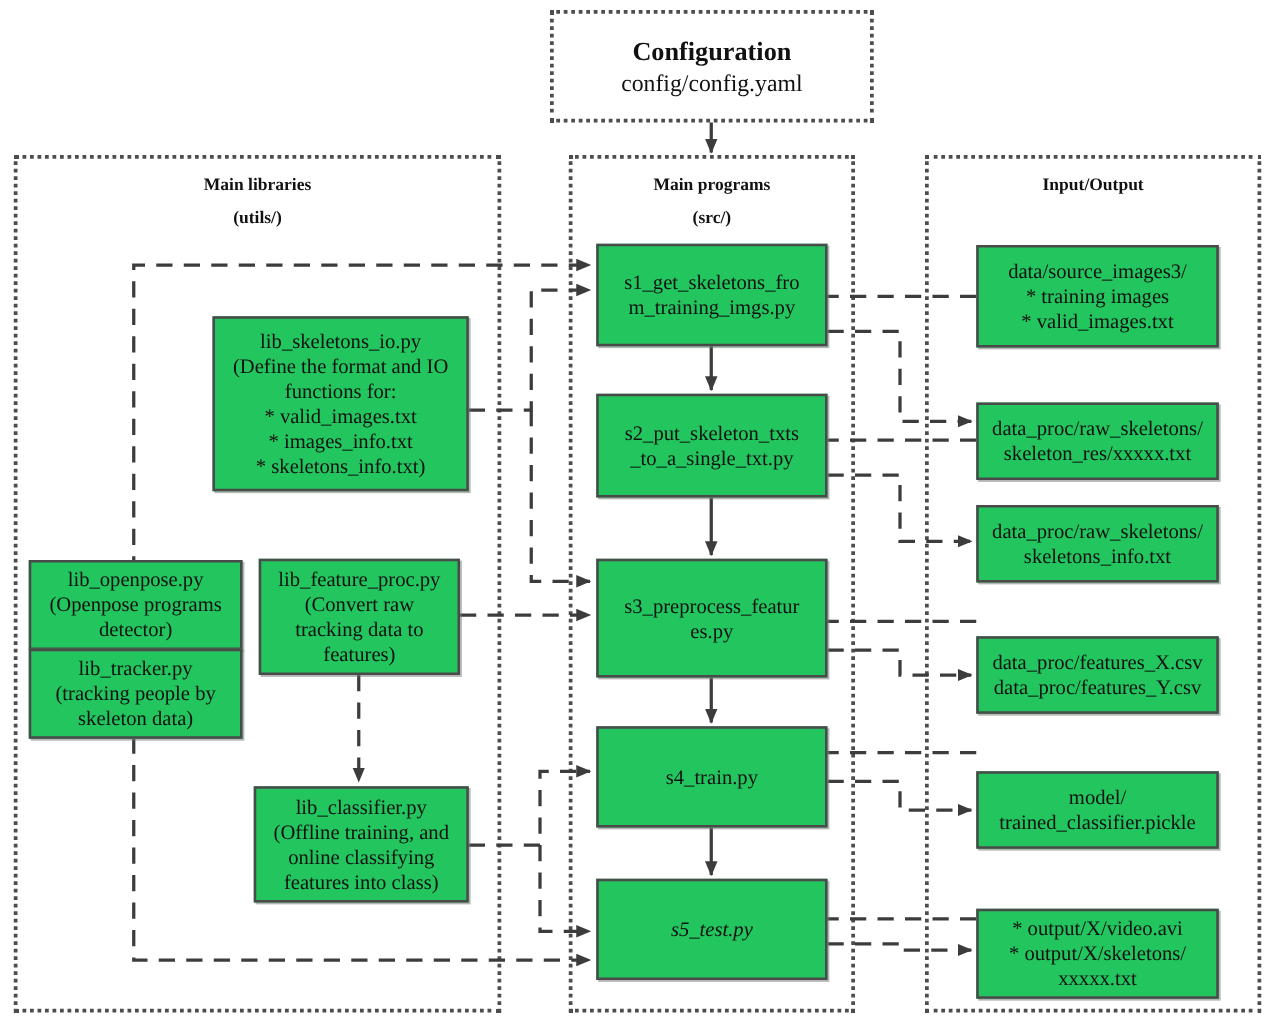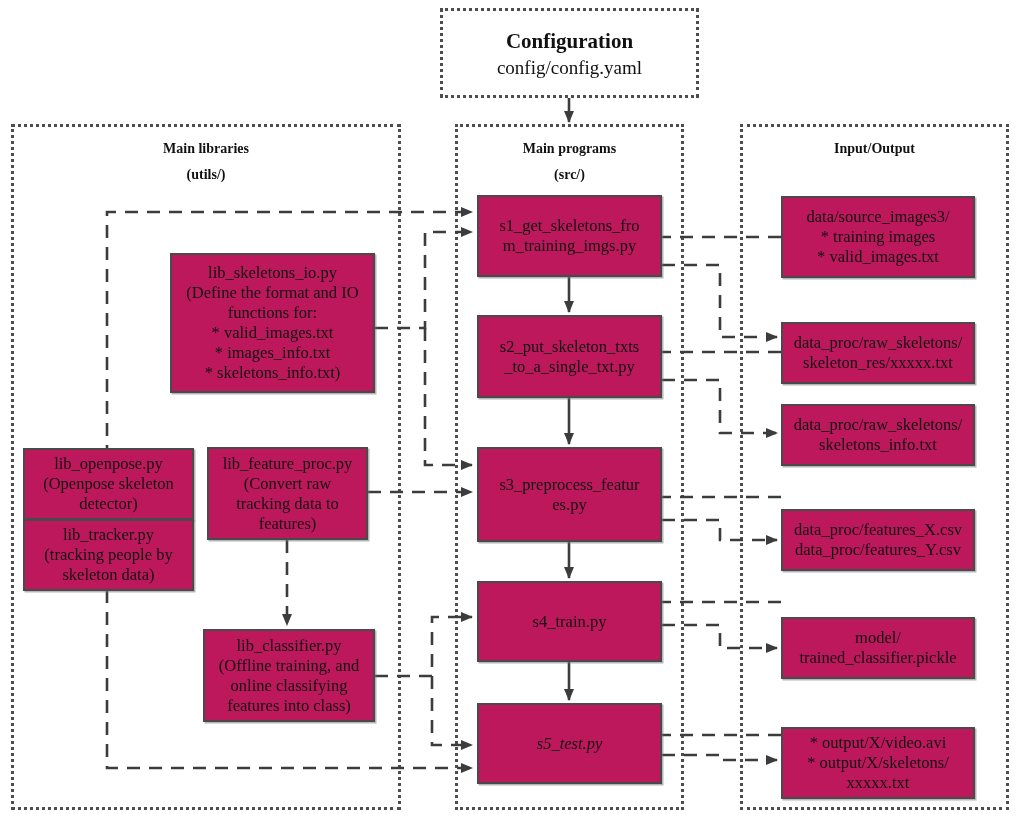--- a/index.html
+++ b/index.html
@@ -23,21 +23,21 @@
     font-weight:bold;
     font-size:14px;
     line-height:26px;
     color:#111;
     white-space:pre-line;
   }
   .node{
     position:absolute;
     box-sizing:border-box;
     border:2.5px solid #4a4a4a;
-    background:#be185d;
+    background:#22c55e;
     display:flex;
     align-items:center;
     justify-content:center;
     text-align:center;
     font-size:16.5px;
     line-height:20px;
     color:#111;
     white-space:pre-line;
     padding:2px 4px;
     box-shadow:1.5px 1.5px 0 rgba(120,120,120,.55);
@@ -138,21 +138,21 @@
   <div class="node" style="left:477px;top:703px;width:185px;height:81px;font-style:italic;">s5_test.py</div>
 
   <div class="node" style="left:170px;top:253px;width:205px;height:140px;">lib_skeletons_io.py
 (Define the format and IO
 functions for:
 * valid_images.txt
 * images_info.txt
 * skeletons_info.txt)</div>
 
   <div class="node" style="left:23px;top:448px;width:171px;height:72px;">lib_openpose.py
-(Openpose skeleton
+(Openpose programs
 detector)</div>
 
   <div class="node" style="left:23px;top:519px;width:171px;height:72px;">lib_tracker.py
 (tracking people by
 skeleton data)</div>
 
   <div class="node" style="left:207px;top:447px;width:161px;height:93px;">lib_feature_proc.py
 (Convert raw
 tracking data to
 features)</div>

